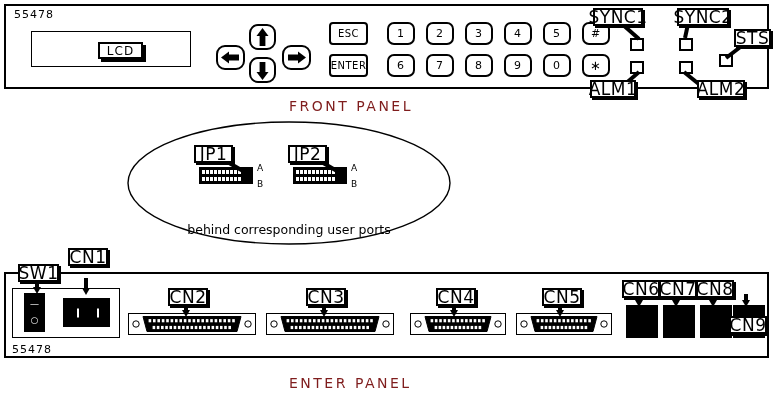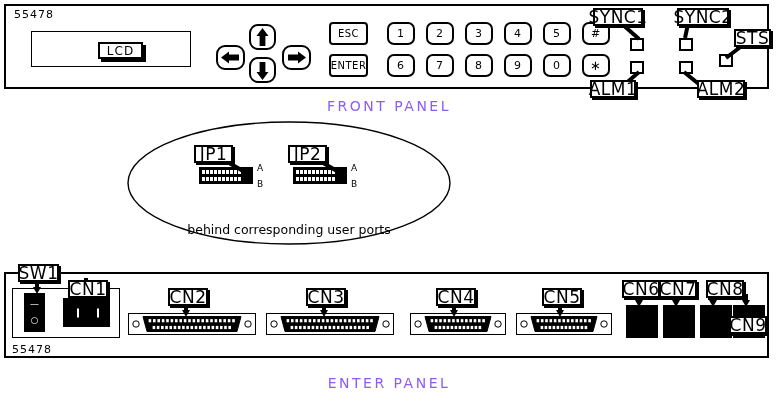--- a/index.html
+++ b/index.html
@@ -166,23 +166,23 @@
 
   
   .dsub { background: #fff; }
   .dsub svg { display: block; }
 
   
   .caption {
     font-family: "DejaVu Sans", sans-serif;
     font-size: 14px;
     letter-spacing: 2.5px;
-    color: #8b5cf6;
+    color: #7f1d1d;
     white-space: nowrap;
-    text-align: center;
+    text-align: left;
   }
 </style>
 </head>
 <body>
 
 <div id="canvas">
 
   <div class="abs panel" style="left:4px; top:4px; width:765px; height:85px;"></div>
 
   <div class="abs partid" style="left:14px; top:8px;">55478</div>
@@ -344,21 +344,21 @@
   <div class="abs callout small" style="left:18px; top:264px; width:41px; height:18px;">SW1</div>
   <svg class="abs leader" style="left:31px; top:278px; width:14px; height:16px;">
     <path d="M6,0 L6,11" stroke="#000" stroke-width="4" fill="none"></path>
     <path d="M2,9 L10,9 L6,16 Z" fill="#000"></path>
   </svg>
   <div class="abs rocker" style="left:24px; top:293px; width:21px; height:39px;">
     <span class="mk">—</span>
     <span class="mk">○</span>
   </div>
 
-  <div class="abs callout small" style="left:68px; top:280px; width:40px; height:18px;">CN1</div>
+  <div class="abs callout small" style="left:68px; top:248px; width:40px; height:18px;">CN1</div>
   <svg class="abs leader" style="left:80px; top:278px; width:14px; height:18px;">
     <path d="M6,0 L6,12" stroke="#000" stroke-width="4" fill="none"></path>
     <path d="M2,10 L10,10 L6,17 Z" fill="#000"></path>
   </svg>
   <div class="abs iec" style="left:63px; top:298px; width:47px; height:29px;">
     <span class="pin" style="left:12px;"></span>
     <span class="pin" style="left:32px;"></span>
   </div>
 
   <div id="connectors-layer">
@@ -550,21 +550,21 @@
         <path d="M6,0 L6,8" stroke="#000" stroke-width="4" fill="none"></path>
         <path d="M2,6 L10,6 L6,13 Z" fill="#000"></path>
       </svg>
       <div class="abs blackblock" style="left: 626px; top: 305px; width: 32px; height: 33px;"></div>
       <div class="abs callout small" style="left: 659px; top: 280px; width: 38px; height: 18px;">CN7</div>
       <svg class="abs leader" style="left: 670px; top: 294px; width: 14px; height: 14px;">
         <path d="M6,0 L6,8" stroke="#000" stroke-width="4" fill="none"></path>
         <path d="M2,6 L10,6 L6,13 Z" fill="#000"></path>
       </svg>
       <div class="abs blackblock" style="left: 663px; top: 305px; width: 32px; height: 33px;"></div>
-      <div class="abs callout small" style="left: 696px; top: 280px; width: 38px; height: 18px; margin-left: 10px;">CN8</div>
+      <div class="abs callout small" style="left: 696px; top: 280px; width: 38px; height: 18px;">CN8</div>
       <svg class="abs leader" style="left: 707px; top: 294px; width: 14px; height: 14px;">
         <path d="M6,0 L6,8" stroke="#000" stroke-width="4" fill="none"></path>
         <path d="M2,6 L10,6 L6,13 Z" fill="#000"></path>
       </svg>
       <div class="abs blackblock" style="left: 700px; top: 305px; width: 32px; height: 33px;"></div>
       <div class="abs callout small" style="left: 729px; top: 280px; width: 38px; height: 18px; margin-top: 36px;">CN9</div>
       <svg class="abs leader" style="left: 740px; top: 294px; width: 14px; height: 14px;">
         <path d="M6,0 L6,8" stroke="#000" stroke-width="4" fill="none"></path>
         <path d="M2,6 L10,6 L6,13 Z" fill="#000"></path>
       </svg>

